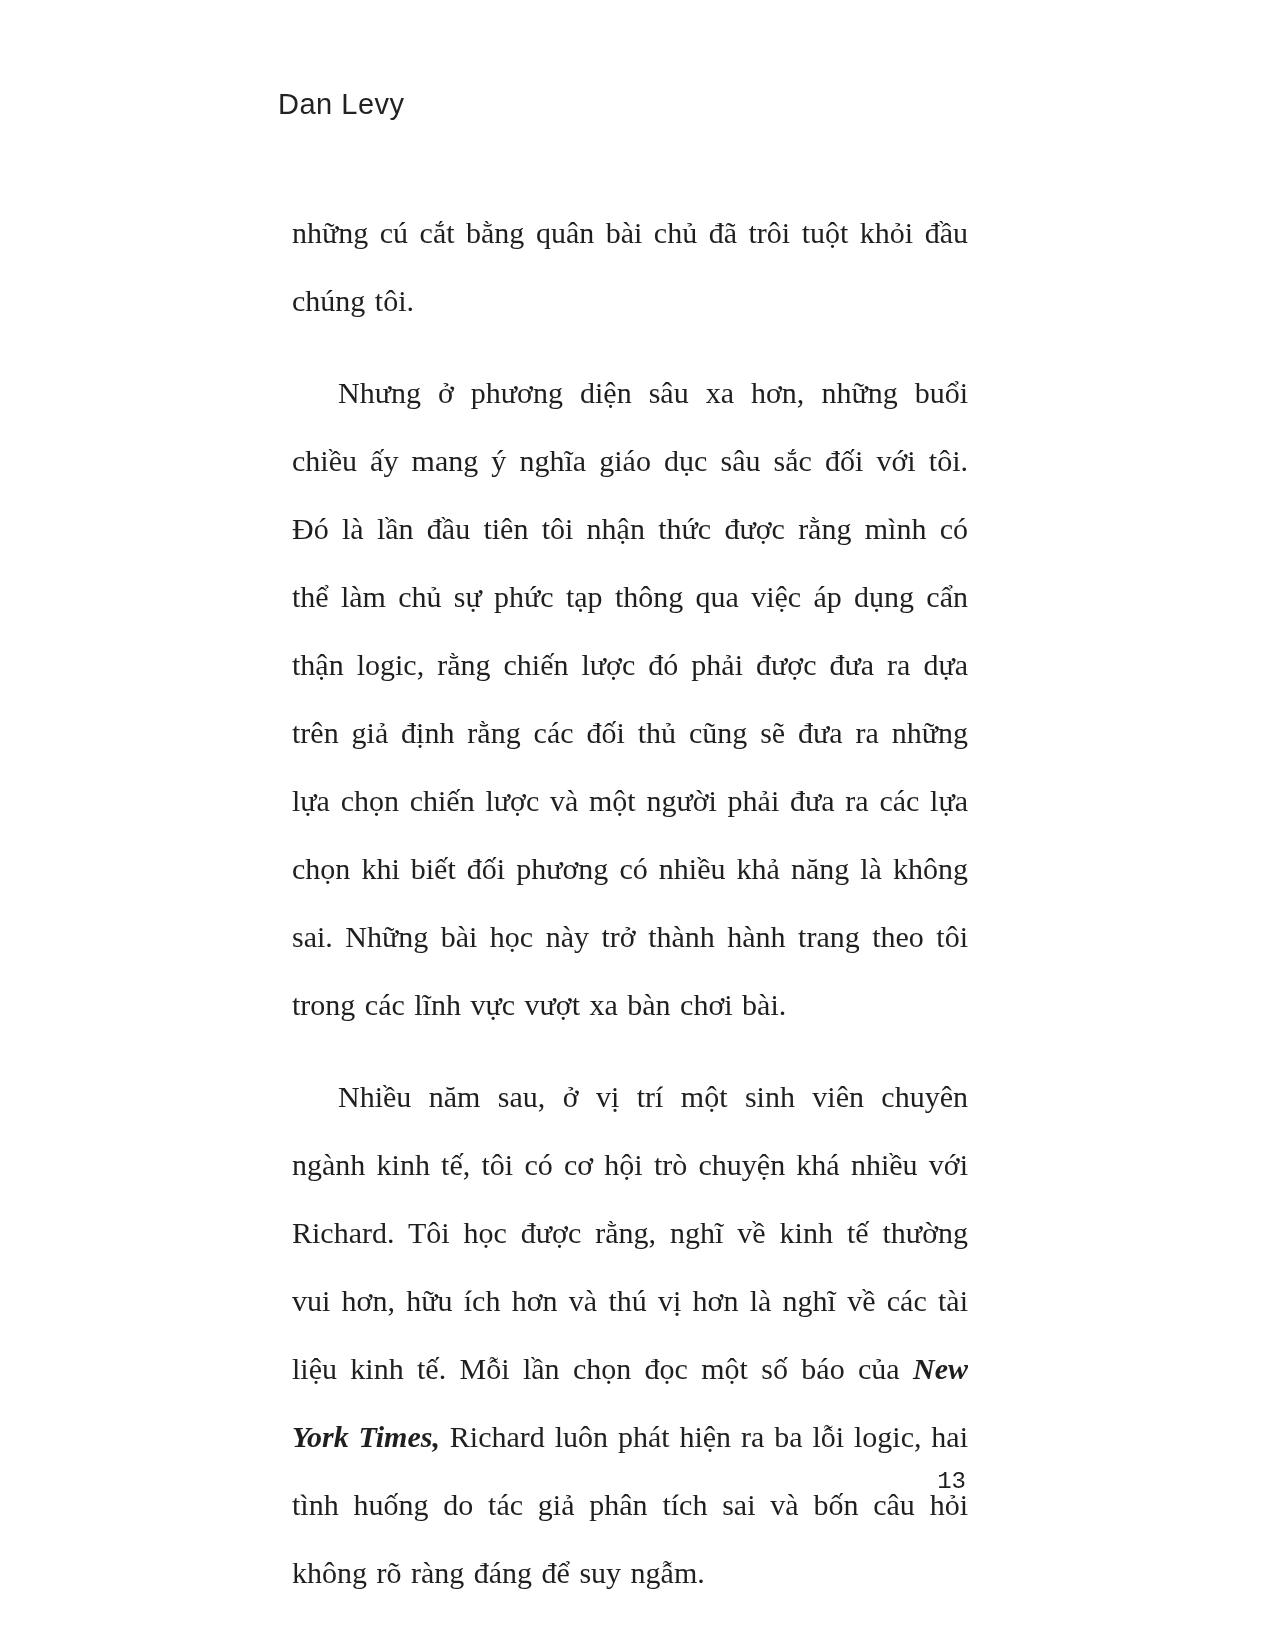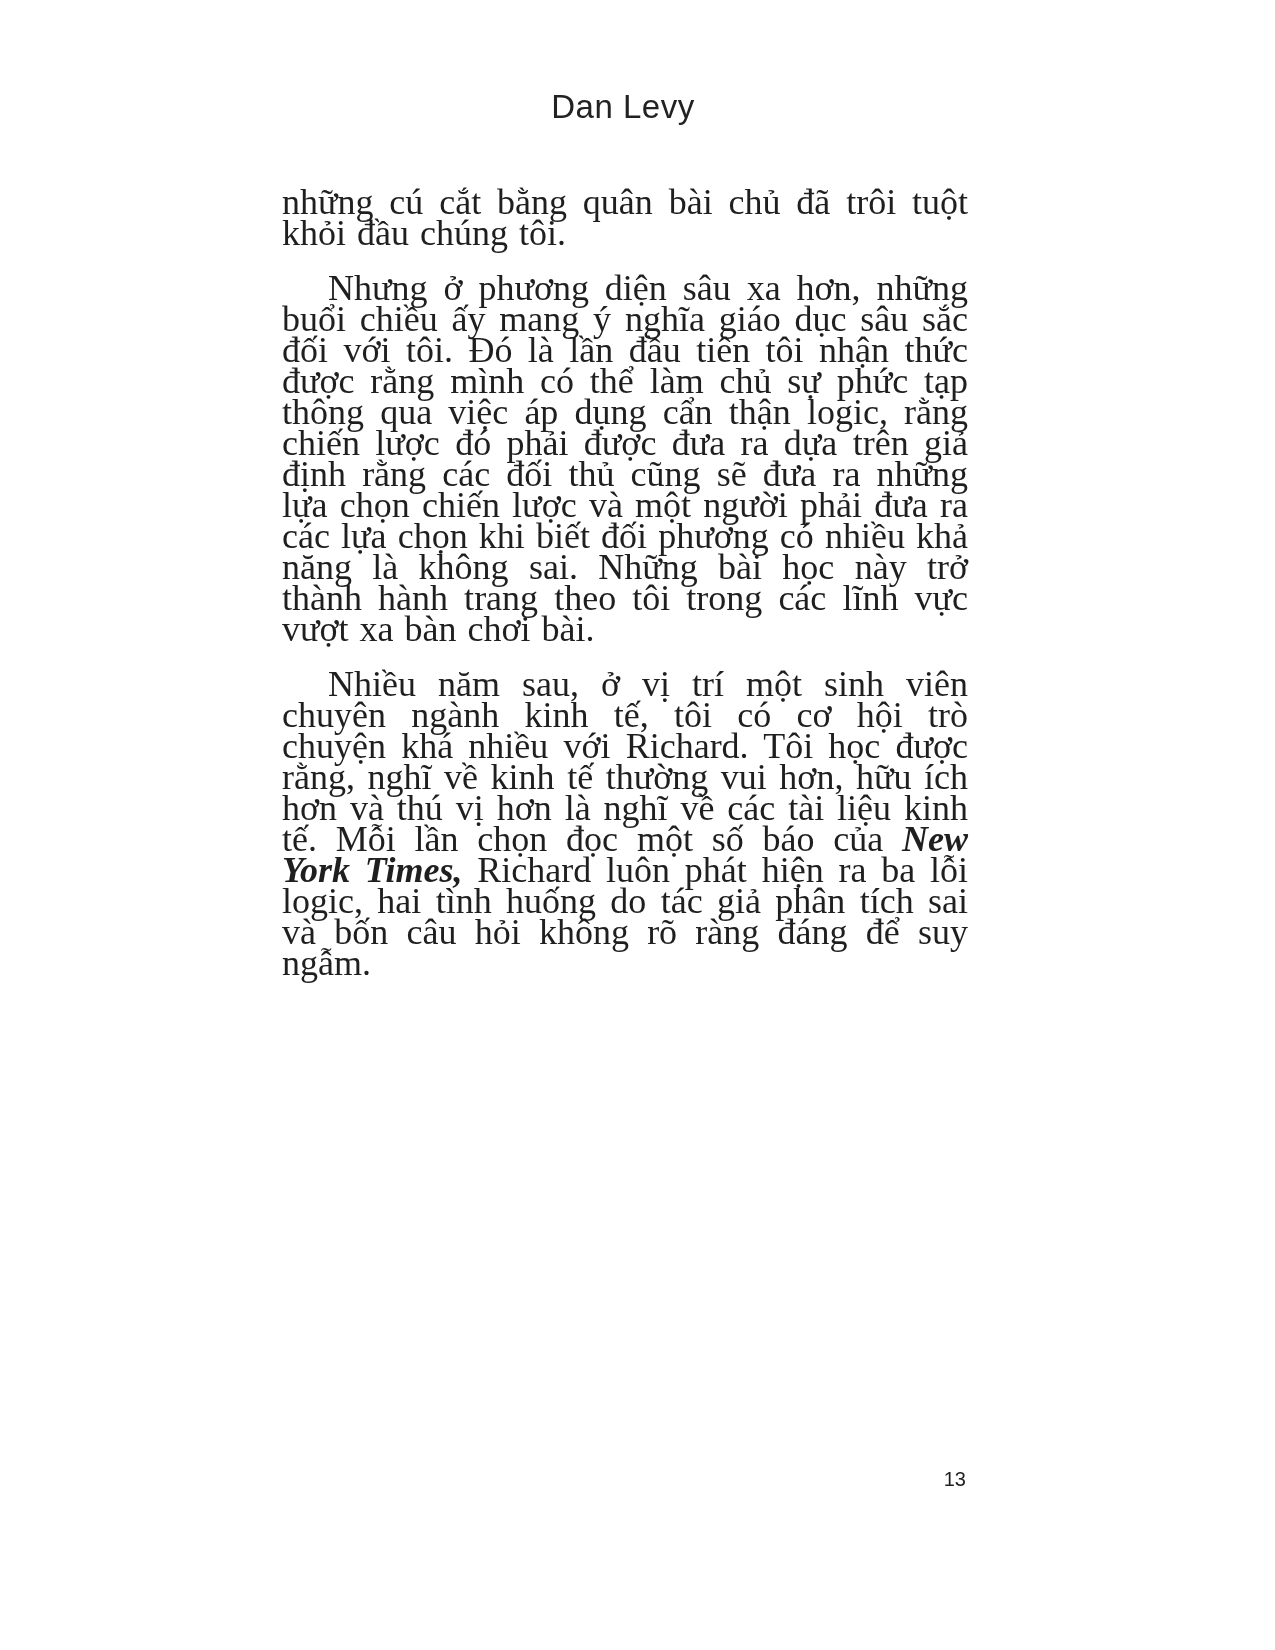--- a/index.html
+++ b/index.html
@@ -17,49 +17,49 @@
     color: #1f1f1f;
   }
   .text-block {
     position: absolute;
     left: 278px;
     top: 88px;
     width: 690px;
   }
   .running-head {
     font-family: "Liberation Sans", sans-serif;
-    font-size: 33px;
+    font-size: 29px;
     font-weight: 400;
     letter-spacing: 0.5px;
-    text-align: center;
+    text-align: left;
     color: #222222;
-    margin: 0 0 61px 0;
+    margin: 0 0 78px 0;
   }
   .body-copy p {
-    font-size: 36px;
-    line-height: 31px;
+    font-size: 30px;
+    line-height: 68px;
     text-align: justify;
     text-justify: inter-word;
-    margin: 0 0 24px 4px;
+    margin: 0 0 24px 14px;
     word-spacing: 2px;
   }
   .body-copy p.indent {
     text-indent: 46px;
   }
   .body-copy em {
     font-style: italic;
     font-weight: bold;
   }
   .page-number {
     position: absolute;
     right: 309px;
     top: 1468px;
-    font-size: 20px;
+    font-size: 24px;
     color: #1f1f1f;
-    font-family: Liberation Sans, sans-serif;
+    font-family: Liberation Mono, monospace;
   }
 </style>
 </head>
 <body>
 
 <div class="page">
 
   <div class="text-block">
 
     <div class="running-head">Dan Levy</div>

